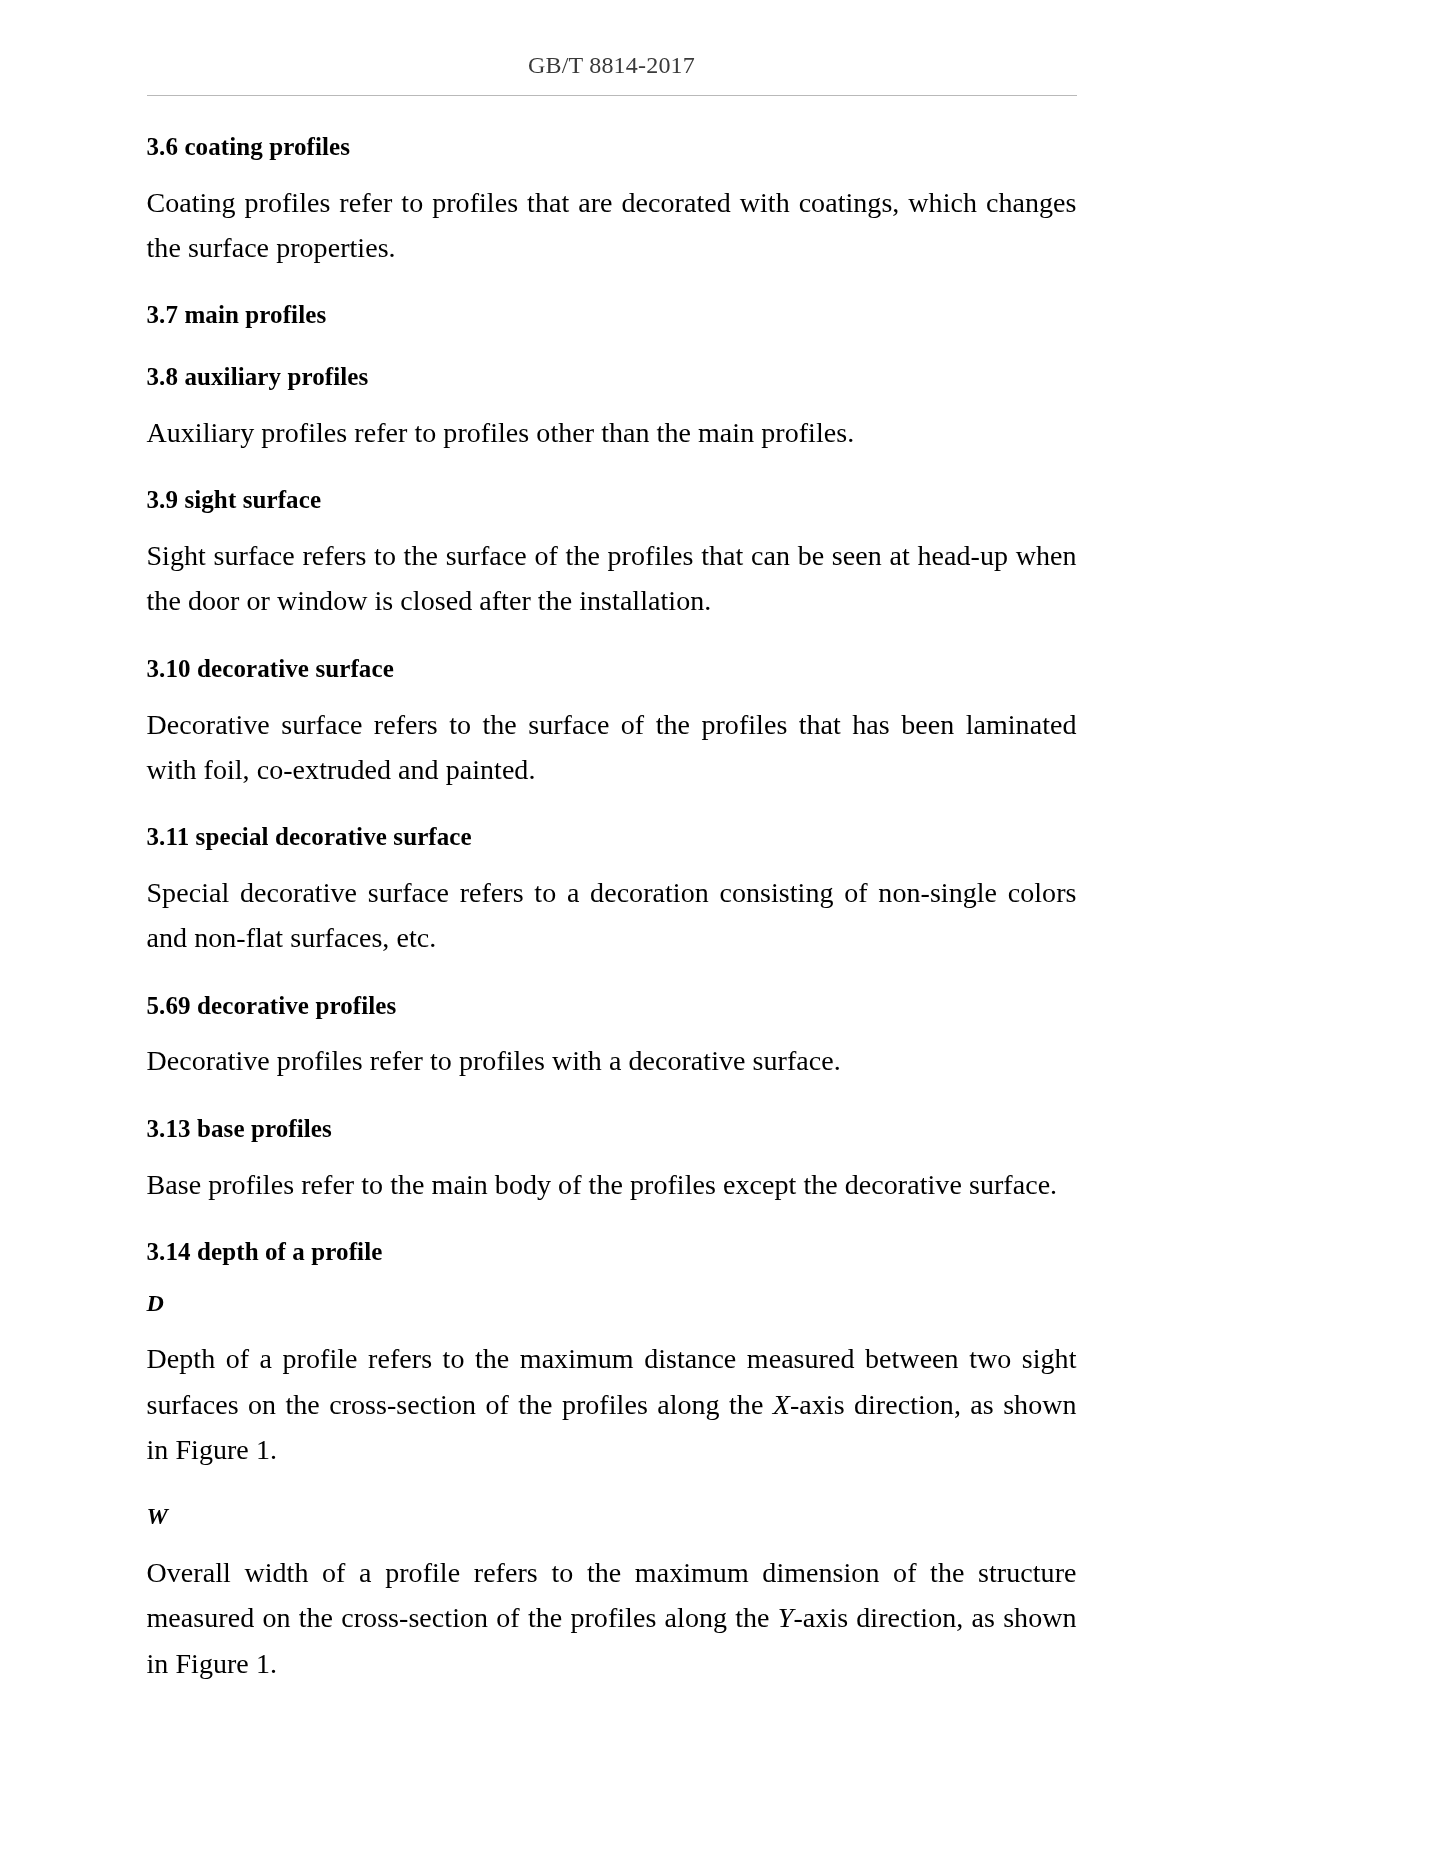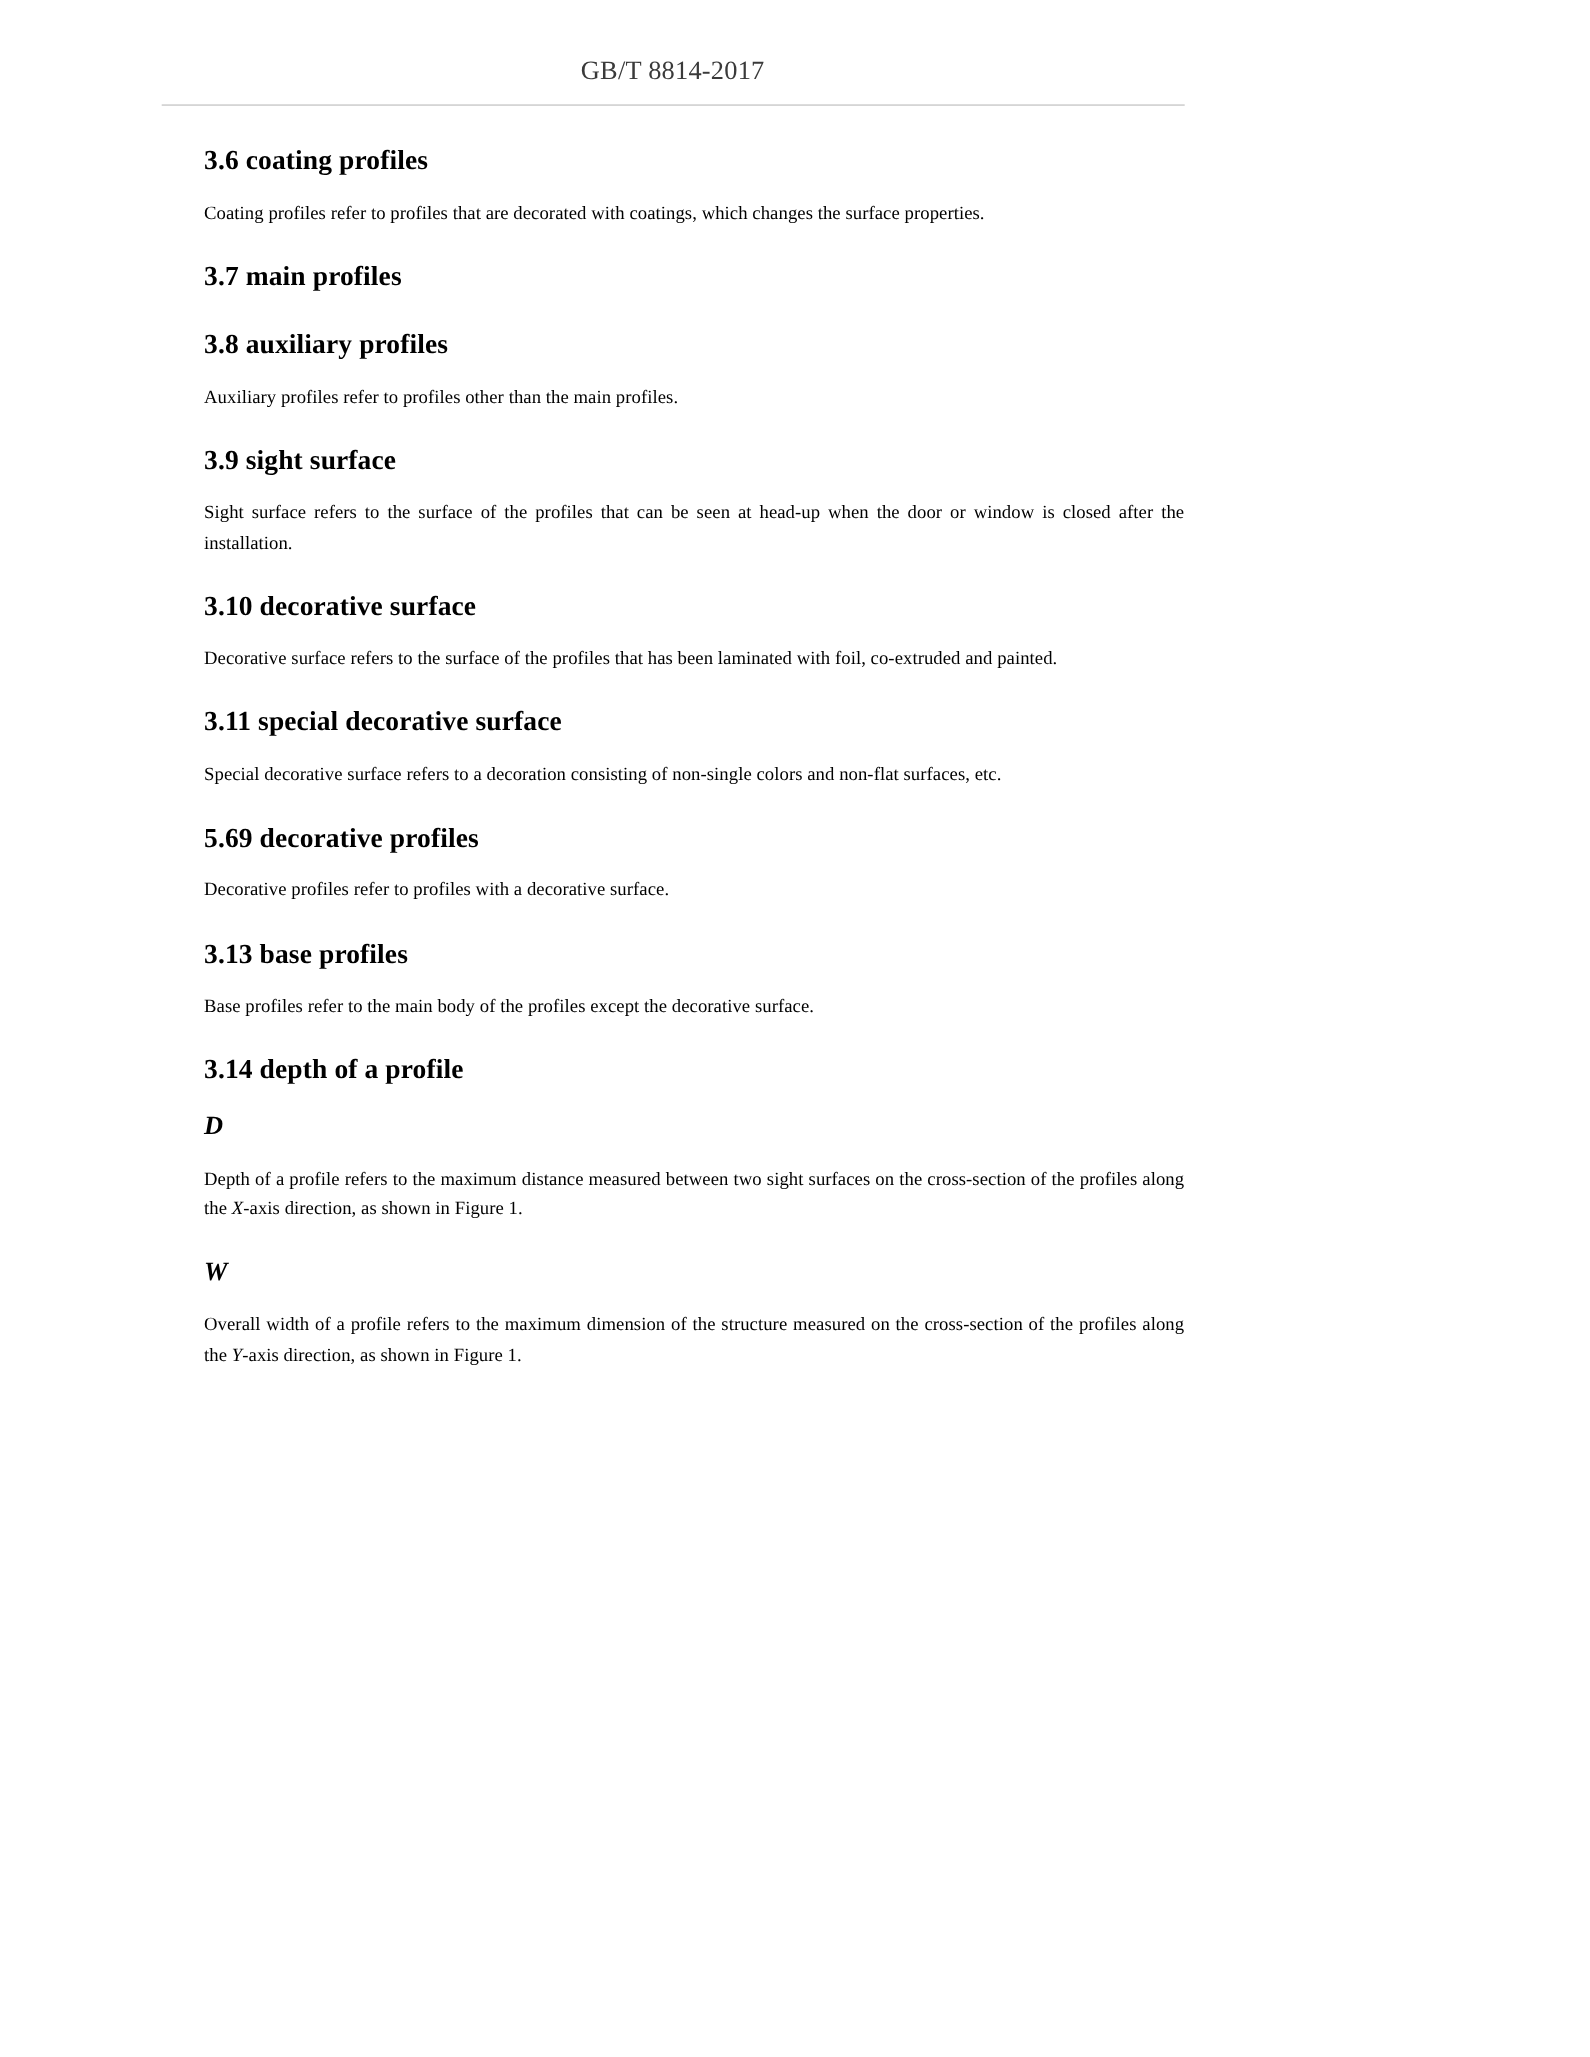--- a/index.html
+++ b/index.html
@@ -41,27 +41,26 @@
   h2.term {
     font-size: 25px;
     font-weight: bold;
     margin: 0 0 6px 0;
     padding: 0;
     line-height: 1.35;
     letter-spacing: 0.1px;
   }
   .term-block {
     margin-bottom: 28px;
-    margin-left: 39px;
   }
   .term-block:first-child {
     margin-top: 0;
   }
   p.body {
-    font-size: 17px;
+    font-size: 28px;
     line-height: 1.62;
     margin: 16px 0 0 0;
     text-align: justify;
     text-justify: inter-word;
     letter-spacing: 0.05px;
   }
   p.symbol {
     font-size: 24px;
     font-weight: bold;
     font-style: italic;

